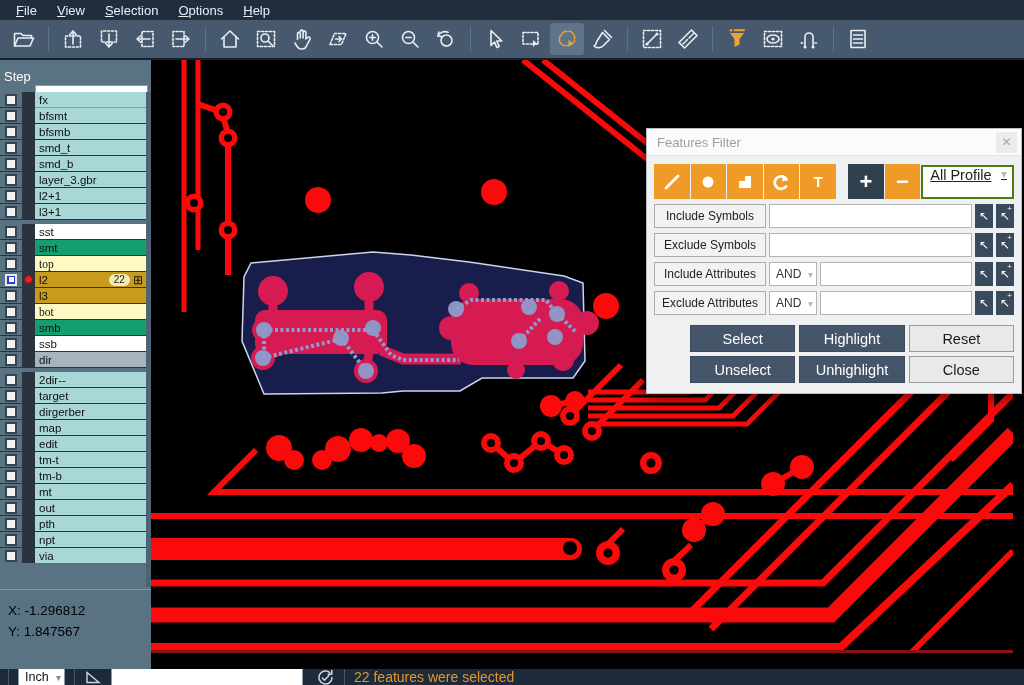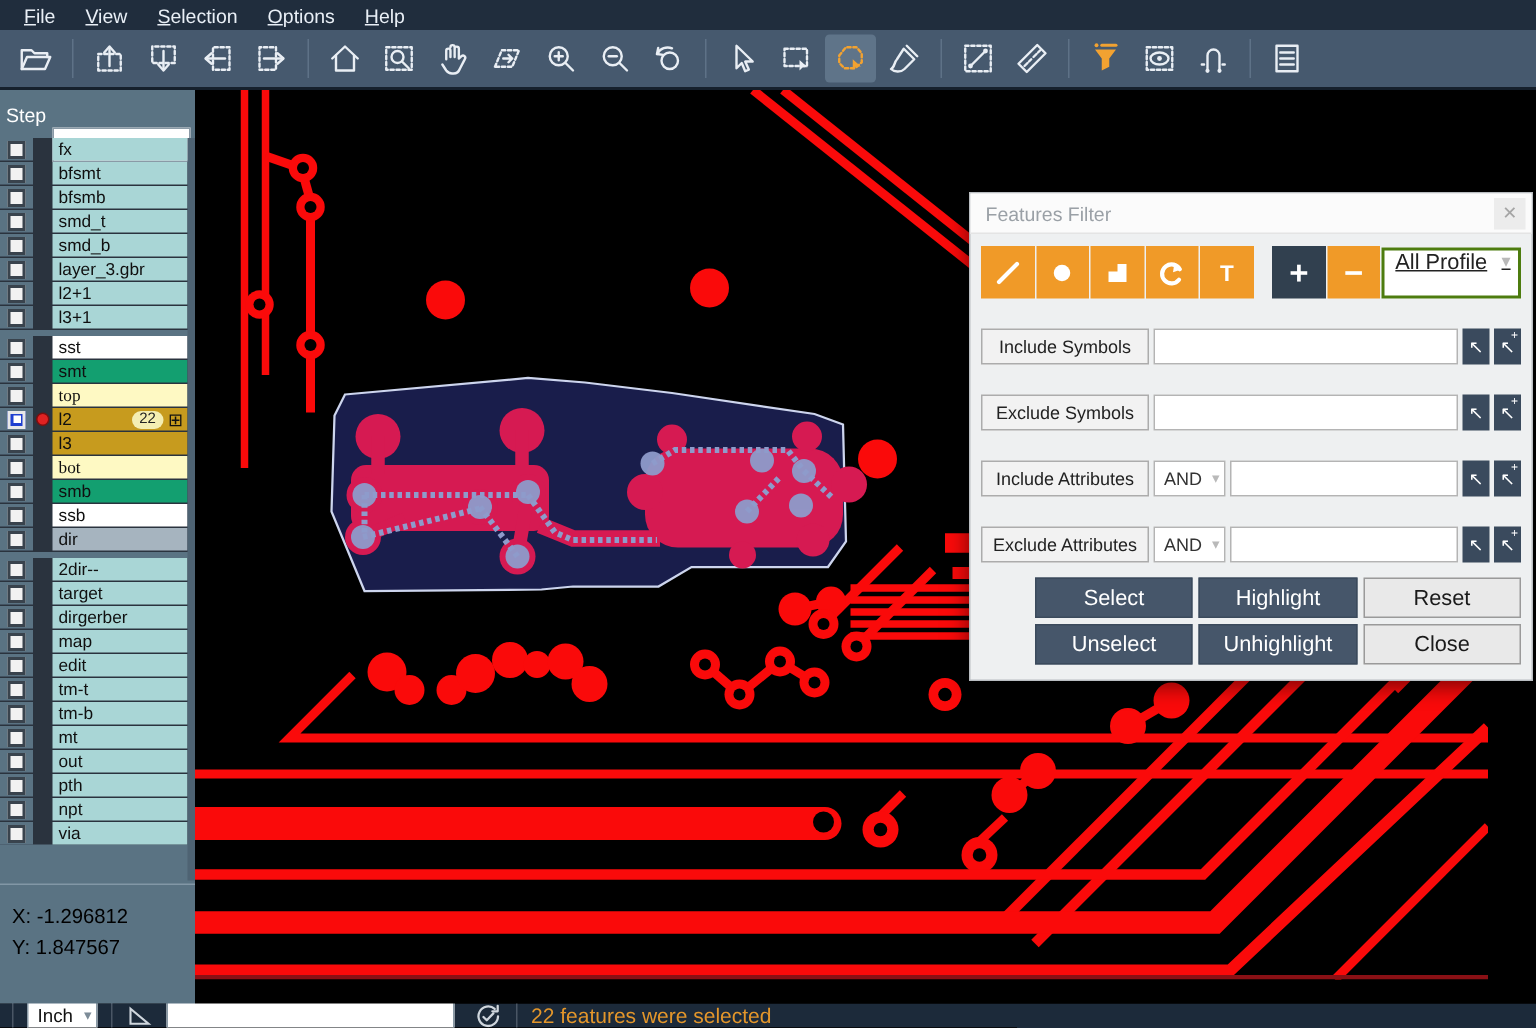--- a/index.html
+++ b/index.html
@@ -20,21 +20,21 @@
     color:#e9eef4; background:transparent; border:none; border-radius:3px; margin:0 1px; }
   .tb-btn svg { stroke:currentColor; fill:none; stroke-width:1.6; stroke-linecap:round; stroke-linejoin:round; }
   .tb-btn.orange { color:#f2a231; }
   .tb-btn.active { background:#5f7489; }
   .tb-sep { width:1px; height:26px; background:#5e7287; margin:0 6px; }
 
   
   #main { flex:1 1 auto; display:flex; min-height:0; position:relative; }
 
   
-  #sidebar { width:130px; background:#5a7383; position:relative; flex:0 0 auto; }
+  #sidebar { width:151px; background:#5a7383; position:relative; flex:0 0 auto; }
   #step-bar { height:32px; display:flex; align-items:center; padding:0 3px 0 4px; gap:4px; }
   #step-label { color:#fff; font-size:13px; }
   #step-select { flex:1; height:23px; background:#fff; border:1px solid #8a9aa6; display:flex;
     align-items:center; padding:0 4px; font-size:13px; color:#111; justify-content:space-between;margin-top:40px; }
   #step-select .chev { color:#7d8c98; font-size:11px; }
   #layer-list { background:#2a333e; }
   .layer-group { padding:0; }
   .group-sep { height:4px; background:#5a7383; }
   .layer-row { height:15px; margin-bottom:1px; display:flex; align-items:center; }
   .cb-cell { width:22px; align-self:stretch; background:#5a7383; display:flex; align-items:center;
@@ -73,21 +73,21 @@
   #type-row { display:flex; align-items:center; }
   .type-btn { width:37px; height:35px; background:#f09a28; border:none; margin-right:1px;
     display:flex; align-items:center; justify-content:center; }
   .type-btn.dark { background:#31404f; }
   .type-btn svg { display:block; }
   .tspacer { width:12px; } .tspacer2 { flex:1; }
   #profile-select { width:96px; height:34px; background:#fff; border:2px solid #4d7c0f;
     display:flex; align-items:flex-start; padding:0 5px 0 7px; font-size:14.5px; color:#222;
     justify-content:space-between;text-decoration:underline; }
   #profile-select .chev { color:#b9b9b9; font-size:12px; }
-  .flt-row { display:flex; align-items:stretch; margin-top:20px; gap:3px; height:24px; }
+  .flt-row { display:flex; align-items:stretch; margin-top:5px; gap:3px; height:24px; }
   .flt-label { width:112px; background:#f2f2f2; border:1px solid #acacac; font-size:12px;
     color:#222; display:flex; align-items:center; justify-content:center; }
   .and-select { width:48px; background:#fff; border:1px solid #b4b4b4; font-size:12px; color:#333;
     display:flex; align-items:center; justify-content:space-between; padding:0 3px 0 6px; }
   .and-select .chev { color:#b9b9b9; font-size:10px; }
   .flt-input { flex:1; border:1px solid #b4b4b4; background:#fff; font-size:12px; padding:0 4px;
     font-family:"Liberation Sans", sans-serif; min-width:0; }
   .arrow-btn { width:18px; background:#3a4a5d; border:none; color:#fff; font-size:12px;
     position:relative; display:flex; align-items:center; justify-content:center; }
   .arrow-btn .plus { position:absolute; top:0px; right:2px; font-size:8px; }

